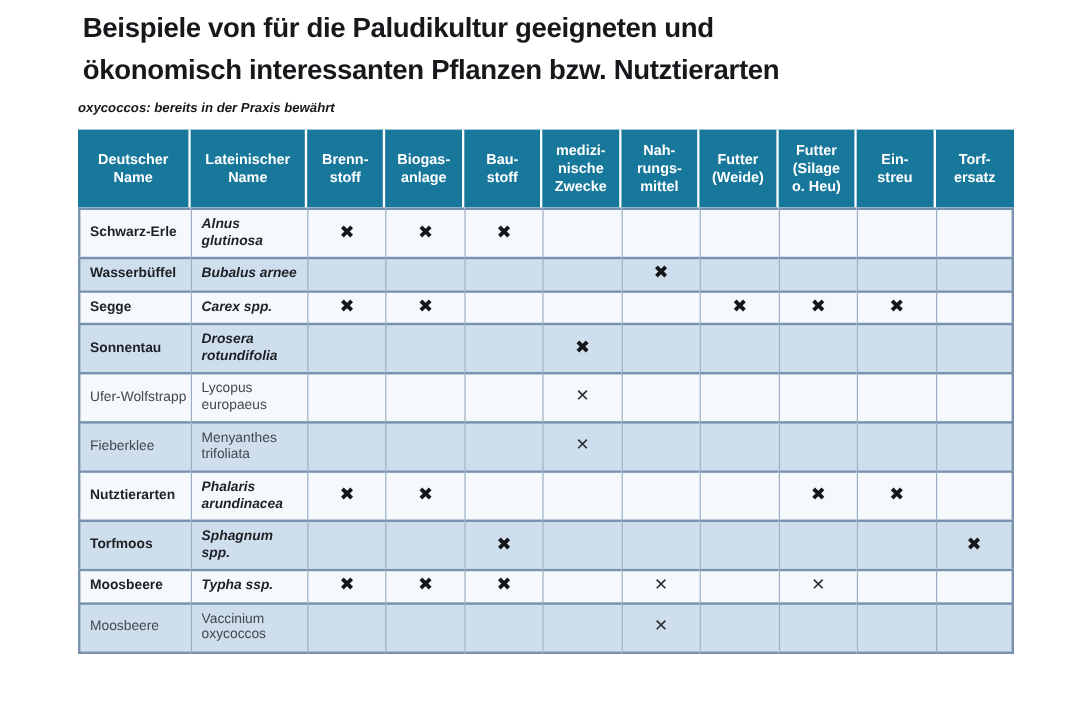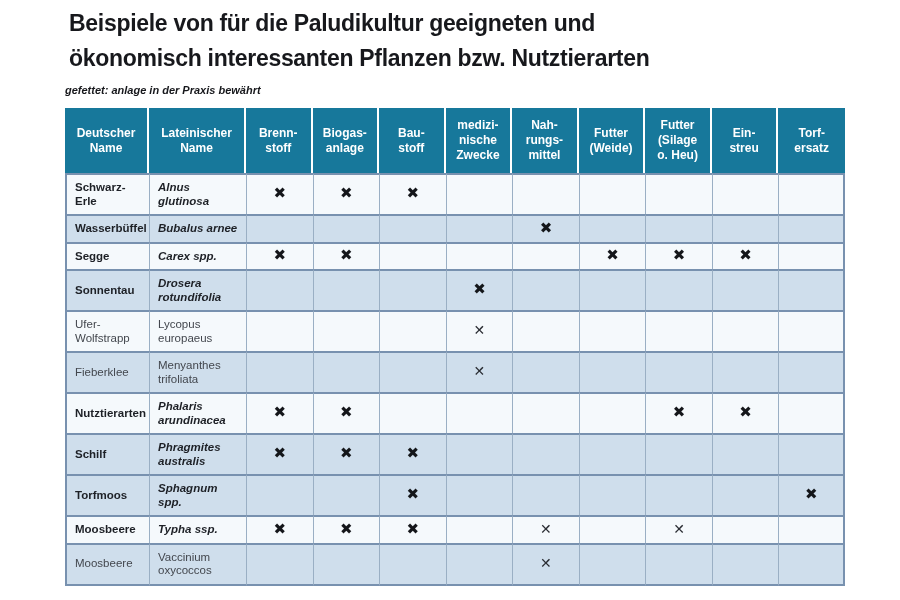--- a/index.html
+++ b/index.html
@@ -26,21 +26,21 @@
     margin-top:12px;width:780px;table-layout:fixed;
     border-collapse:separate;border-spacing:0;
   }
   thead th{
     background:var(--header-bg);color:var(--header-text);
     font-size:12px;line-height:15px;font-weight:700;text-align:center;
     vertical-align:middle;padding:10px 2px;white-space:pre-line;
     border-right:2px solid #ffffff;
   }
   thead th:last-child{border-right:none;margin-top:40px;}
-  thead th:nth-child(1){width:84px;}
+  thead th:nth-child(1){width:94px;}
   thead th:nth-child(2){width:97px;}
   td{
     vertical-align:middle;padding:6px 2px 6px 8px;
     font-size:11.5px;line-height:13.5px;color:var(--text-default);
     border-top:2px solid var(--border-outer);
     border-left:1px solid var(--border-inner);
   }
   td:first-child{border-left:2px solid var(--border-outer);}
   td:last-child{border-right:2px solid var(--border-outer);}
   tbody tr:last-child td{border-bottom:2px solid var(--border-outer);}
@@ -52,21 +52,21 @@
   .usage-mark{font-family:"DejaVu Sans",sans-serif;color:var(--mark);}
   .usage-mark.bold{font-size:15px;font-weight:700;}
   .usage-mark.thin{font-size:14px;font-weight:400;color:#2A2D33;}
 </style>
 </head>
 <body>
 
 <div class="wrap">
   <h1 class="page-title">Beispiele von für die Paludikultur geeigneten und
 ökonomisch interessanten Pflanzen bzw. Nutztierarten</h1>
-  <div class="legend">gefettet: anlage in der Praxis bewährt</div>
+  <div class="legend">oxycoccos: bereits in der Praxis bewährt</div>
 
   <table>
     <thead>
       <tr>
           <th>Deutscher
 Name</th>
           <th>Lateinischer
 Name</th>
           <th>Brenn-
 stoff</th>
@@ -177,33 +177,20 @@
           <td class="mark-cell"><span class="usage-mark bold">✖</span></td>
           <td class="mark-cell"></td>
           <td class="mark-cell"></td>
           <td class="mark-cell"></td>
           <td class="mark-cell"></td>
           <td class="mark-cell"><span class="usage-mark bold">✖</span></td>
           <td class="mark-cell"><span class="usage-mark bold">✖</span></td>
           <td class="mark-cell"></td>
         </tr>
         <tr class="shaded proven">
-          <td class="german">Schilf</td>
-          <td class="latin">Phragmites australis</td>
-          <td class="mark-cell"><span class="usage-mark bold">✖</span></td>
-          <td class="mark-cell"><span class="usage-mark bold">✖</span></td>
-          <td class="mark-cell"><span class="usage-mark bold">✖</span></td>
-          <td class="mark-cell"></td>
-          <td class="mark-cell"></td>
-          <td class="mark-cell"></td>
-          <td class="mark-cell"></td>
-          <td class="mark-cell"></td>
-          <td class="mark-cell"></td>
-        </tr>
-        <tr class="shaded proven">
           <td class="german">Torfmoos</td>
           <td class="latin">Sphagnum spp.</td>
           <td class="mark-cell"></td>
           <td class="mark-cell"></td>
           <td class="mark-cell"><span class="usage-mark bold">✖</span></td>
           <td class="mark-cell"></td>
           <td class="mark-cell"></td>
           <td class="mark-cell"></td>
           <td class="mark-cell"></td>
           <td class="mark-cell"></td>

